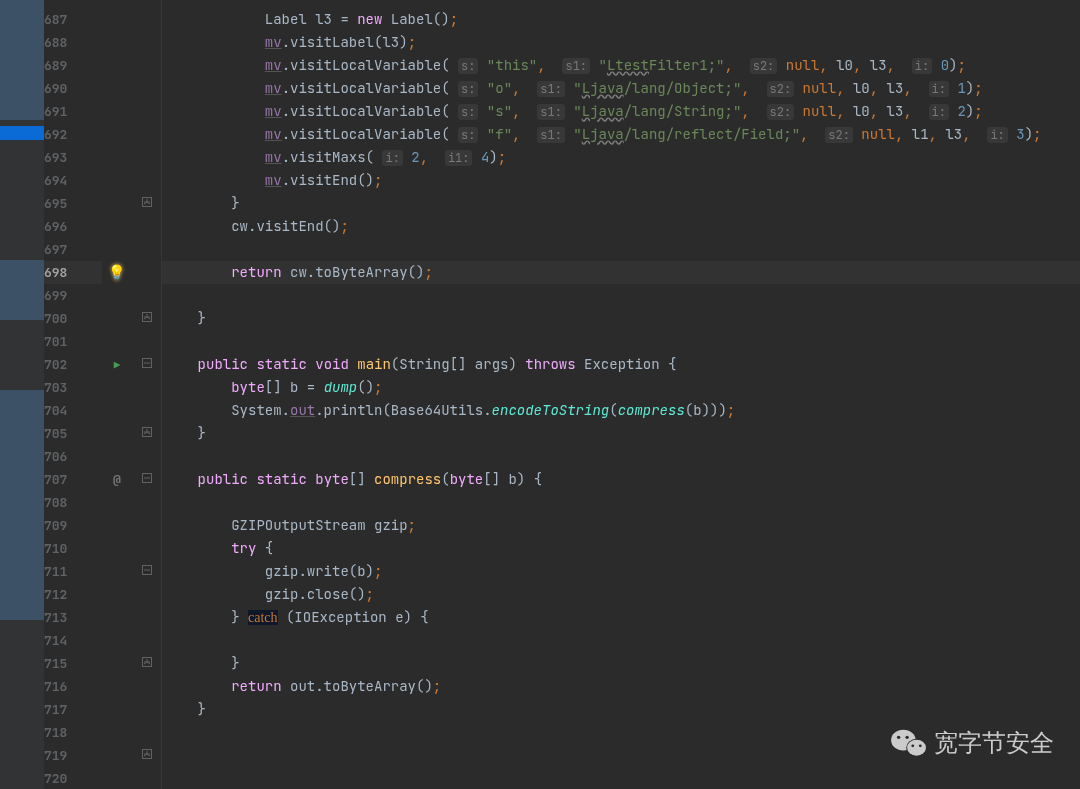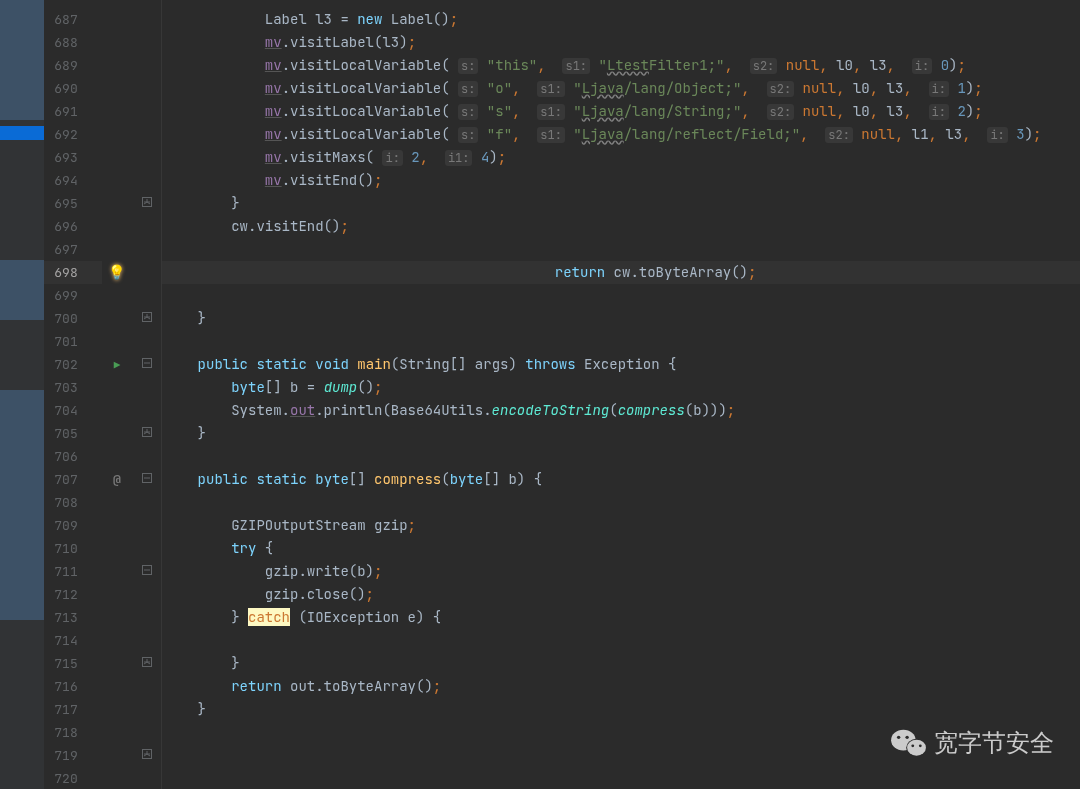--- a/index.html
+++ b/index.html
@@ -33,26 +33,27 @@
     width: 100%;
     background: #0a6bd6;
   }
   .gutter {
     width: 58px;
     background: #2b2b2b;
     padding-top: 8px;
   }
   .line-num {
     color: #606366;
-    text-align: center;
+    text-align: left;
     padding-right: 14px;
     height: 23px;
     line-height: 23px;
     font-size: 13px;
     position: relative;
+    font-weight: bold;
   }
   .line-num.current { color: #a4a3a3; background: #323232; }
   .icons-col {
     width: 30px;
     background: #2b2b2b;
     padding-top: 8px;
   }
   .icon-cell {
     height: 23px;
     line-height: 23px;
@@ -79,23 +80,23 @@
     padding-top: 8px;
     overflow: hidden;
   }
   .code-line {
     height: 23px;
     line-height: 23px;
     white-space: pre;
     padding-left: 2px;
     color: #a9b7c6;
   }
-  .code-line.current { background: #323232; text-align: center; }
-  .kw { color: #7dd3fc; }
-  .kw-hl { color: #cc7832; background: #fef9c3; }
+  .code-line.current { background: #323232; }
+  .kw { color: #f0abfc; }
+  .kw-hl { color: #cc7832; background: #0f172a; font-family: Liberation Serif, serif; }
   .str { color: #6a8759; }
   .num { color: #6897bb; }
   .method { color: #ffc66d; }
   .ident { color: #a9b7c6; }
   .mv { color: #9876aa; text-decoration: underline; text-decoration-color: #555; }
   .hint { color: #787878; background:#383838; border-radius:3px; padding:0 3px; font-size:12px;}
   .wavy { text-decoration: underline wavy #808080; }
   .static-it { font-style: italic; color: #5eead4; }
   .punct { color: #cc7832; }
   .nullk { color: #cc7832; }

